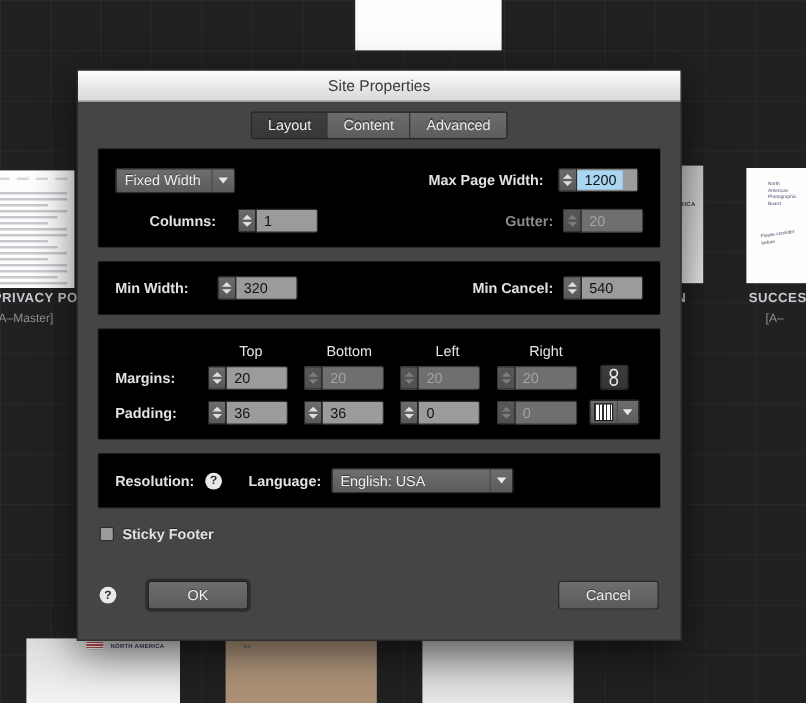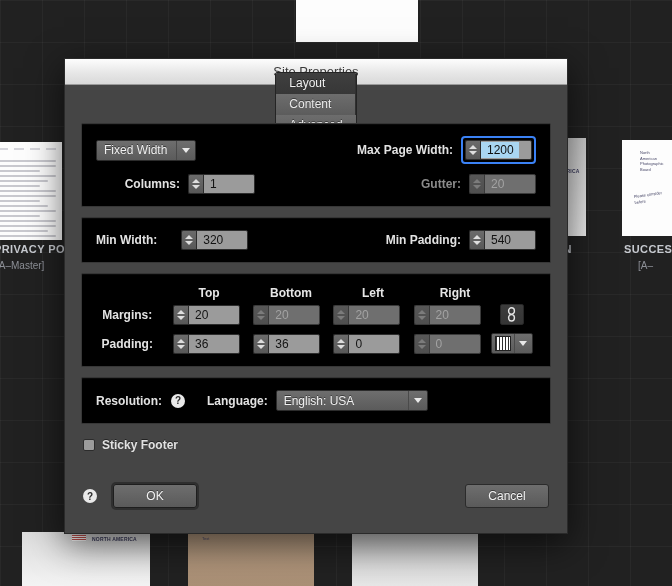--- a/index.html
+++ b/index.html
@@ -73,21 +73,21 @@
     display: flex; flex-direction: column;
   }
   .titlebar {
     height: 26px;
     background: linear-gradient(180deg,#fdfdfd 0%,#e7e7e7 55%,#d9d9d9 100%);
     border-bottom: 1px solid #9a9a9a;
     display:flex; align-items:center; justify-content:center;
     color:#3a3a3a; font-size: 13px;
   }
   .tabbar { height: 38px; display:flex; align-items:center; justify-content:center; }
-  .tabs { display:flex; border:1px solid #242424; border-radius:2px; overflow:hidden;flex-direction:column; }
+  .tabs { display:flex; border:1px solid #242424; border-radius:2px; overflow:hidden; }
   .tab {
     padding: 3px 13px 4px;
     font-size: 12px;
     color: #eaeaea;
     background: linear-gradient(180deg,#6d6d6d,#5c5c5c);
     border-right: 1px solid #303030;
     cursor: default;
     text-shadow: 0 -1px 0 rgba(0,0,0,.45);
   }
   .tab:last-child { border-right: none; }
@@ -99,21 +99,21 @@
     border: 1px solid #373737;
     border-top-color: #353535;
     background: #000000;
     border-radius: 2px;
     margin-bottom: 10px;
     padding: 12px 14px;
     box-shadow: inset 0 1px 0 rgba(255,255,255,.035);
   }
 
   .row { display:flex; align-items:center; }
-  .row + .row { margin-top: 10px; }
+  .row + .row { margin-top: 10px; gap: 10px; }
 
   .lbl {
     font-size: 12px; color:#e2e2e2; font-weight:bold;
     text-shadow: 0 -1px 0 rgba(0,0,0,.5);
     white-space: nowrap;
   }
   .lbl.dim { color:#8c8c8c; text-shadow:none; }
 
   
   .select {
@@ -156,21 +156,21 @@
     display:flex; align-items:center;
     padding-left: 6px;
   }
   .stepper.dis .spin { background: linear-gradient(180deg,#575757,#4f4f4f); border-color:#3a3a3a; }
   .stepper.dis .spin .up { border-bottom-color:#7c7c7c; }
   .stepper.dis .spin .dn { border-top-color:#7c7c7c; }
   .stepper.dis .numfield { background:#6f6f6f; color:#a3a3a3; border-color:#3a3a3a; }
 
   .focusring {
     display:inline-flex; padding:2px;
-    border:2px solid #3b82f6; border-radius:4px;
+    border:2px solid #000000; border-radius:4px;
   }
   .numfield.sel { background:#9b9b9b; padding-left:0; }
   .numfield.sel span { background:#a9d6f2; color:#101010; padding: 1px 5px 1px 6px; }
 
   
   .iconbtn {
     width: 24px; height: 21px;
     background: linear-gradient(180deg,#3c3c3c,#353535);
     border:1px solid #272727; border-radius:2px;
     display:flex; align-items:center; justify-content:center;
@@ -205,24 +205,24 @@
     background: linear-gradient(180deg,#6e6e6e,#5a5a5a);
     border:1px solid #2b2b2b; border-radius:3px;
     color:#f2f2f2; font-size:12px;
     display:flex;align-items:center;justify-content:center;
     text-shadow: 0 -1px 0 rgba(0,0,0,.45);
     cursor:default;
   }
   .btn.default { box-shadow: 0 0 0 2px #2f2f2f; border-color:#1e1e1e; }
 
   .colhdrs { display:flex; margin-left:72px; margin-bottom:4px; }
-  .colhdrs div { width: 82px; text-align:center; font-size:12px; color:#e6e6e6; font-weight:bold;
+  .colhdrs div { width: 82px; text-align:center; font-size:12px; color:#e6e6e6; font-weight:normal;
                  text-shadow: 0 -1px 0 rgba(0,0,0,.5); }
   .mrow { display:flex; align-items:center; }
-  .mrow .rl { width:72px; text-align:center; padding-right:8px; }
+  .mrow .rl { width:72px; text-align:left; padding-right:8px; }
   .mcell { width:82px; display:flex; justify-content:center; }
 </style>
 </head>
 <body>
 
 <div id="app">
 
   <div class="grid-bg"></div>
 
   <div class="thumb thumb-white" style="left:296px; top:-10px; width:122px; height:52px;">
@@ -346,21 +346,21 @@
         <div class="row">
           <span class="lbl">Min Width:</span>
           <span class="stepper" style="margin-left:8px;padding-left:16px;">
             <span class="spin">
                 <i class="up"></i>
                 <i class="dn"></i>
               </span>
             <span class="numfield">320</span>
           </span>
           <div style="margin-left:auto; display:flex; align-items:center;">
-            <span class="lbl">Min Padding:</span>
+            <span class="lbl">Min Cancel:</span>
             <span class="stepper" style="margin-left:8px;">
               <span class="spin">
                   <i class="up"></i>
                   <i class="dn"></i>
                 </span>
               <span class="numfield">540</span>
             </span>
           </div>
         </div>
       </div>

